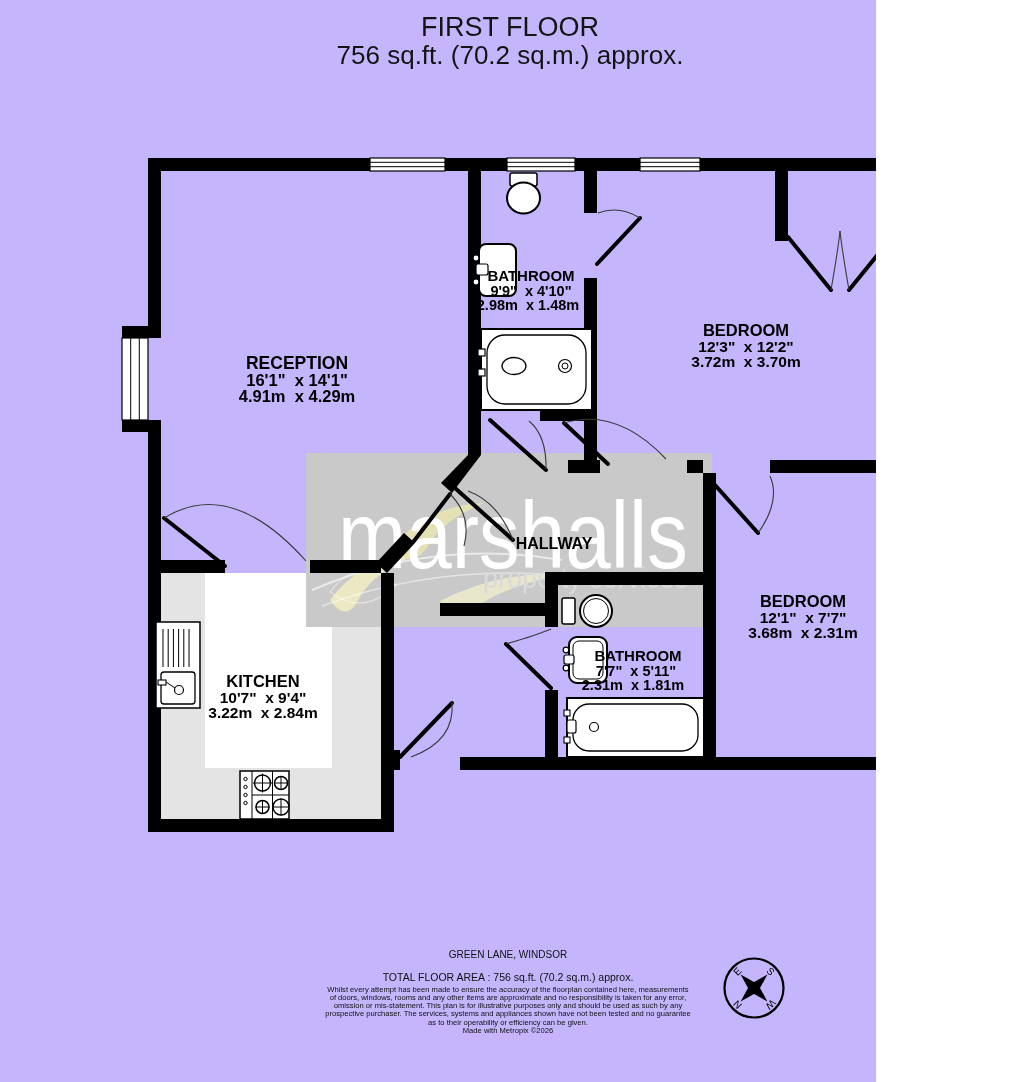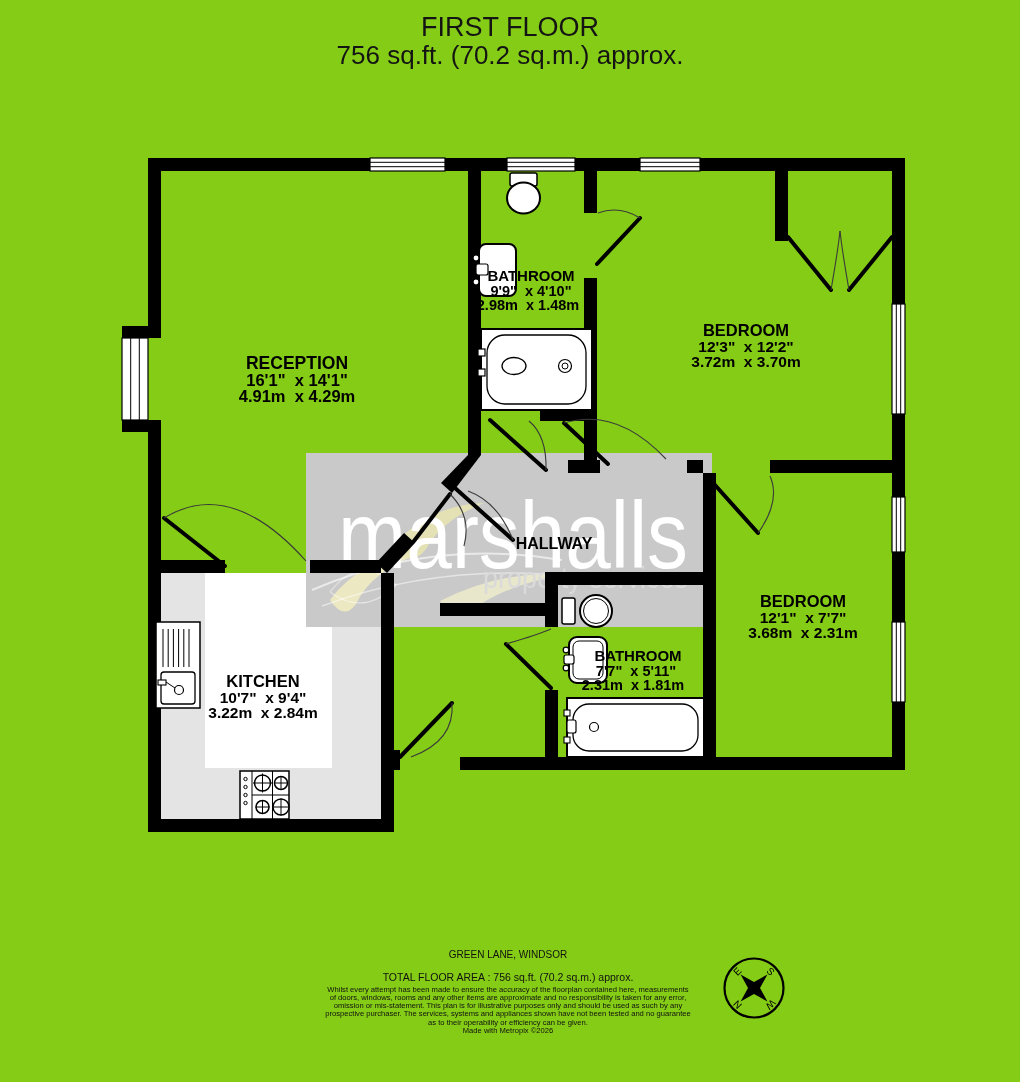--- a/index.html
+++ b/index.html
@@ -1,16 +1,16 @@
 <!DOCTYPE html>
 <html><head>
 <meta charset="utf-8">
 <style>
   html,body{margin:0;padding:0;background:#fff;}
-  .page{position:relative;width:1020px;height:1082px;background:#84cc16;overflow:hidden;
+  .page{position:relative;width:876px;height:1082px;background:#c4b5fd;overflow:hidden;
         font-family:"Liberation Sans",sans-serif;}
   svg text{white-space:pre;}
   .room-name{font-family:"Liberation Sans",sans-serif;font-weight:bold;fill:#000;}
   .room-dim{font-family:"Liberation Sans",sans-serif;font-weight:bold;fill:#000;}
   .wall{fill:#000;stroke:none;}
   .win{fill:#fff;stroke:#000;stroke-width:1.2;}
   .winline{stroke:#000;stroke-width:1;}
   .leaf{stroke:#000;stroke-width:4;stroke-linecap:round;}
   .arc{stroke:#3a3a3a;stroke-width:1.1;fill:none;}
   .fix{fill:#fff;stroke:#000;}

